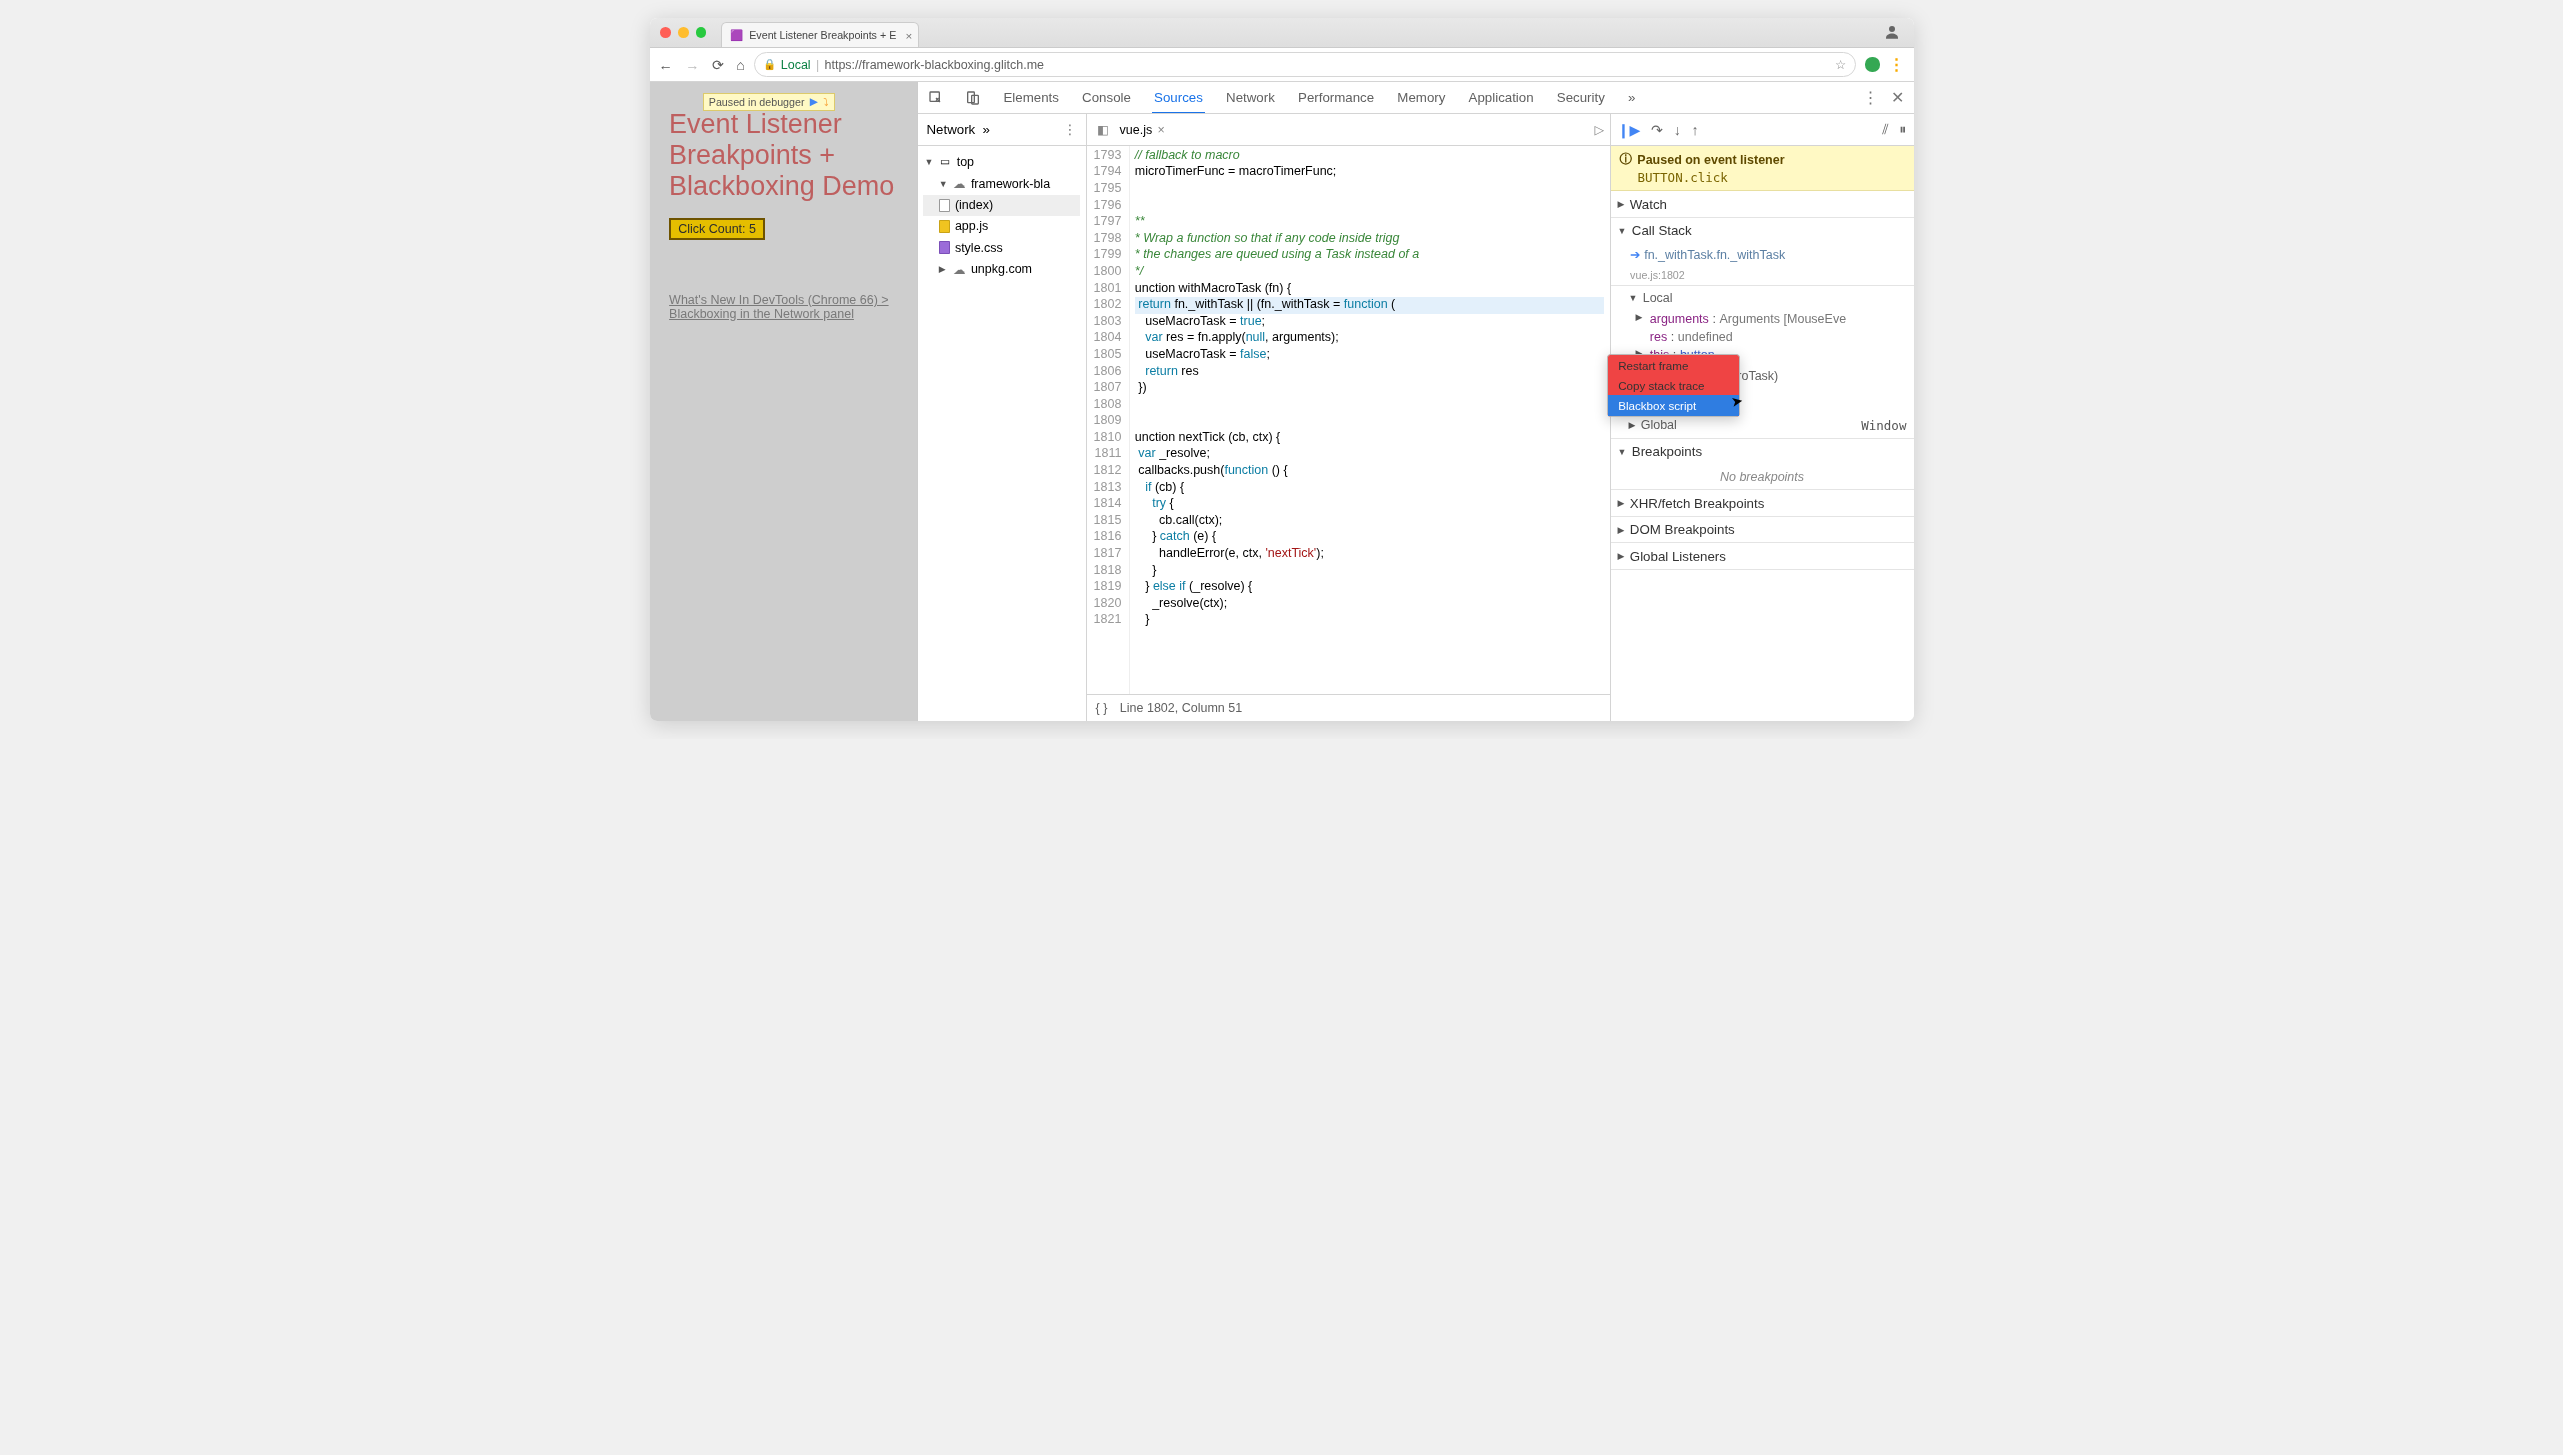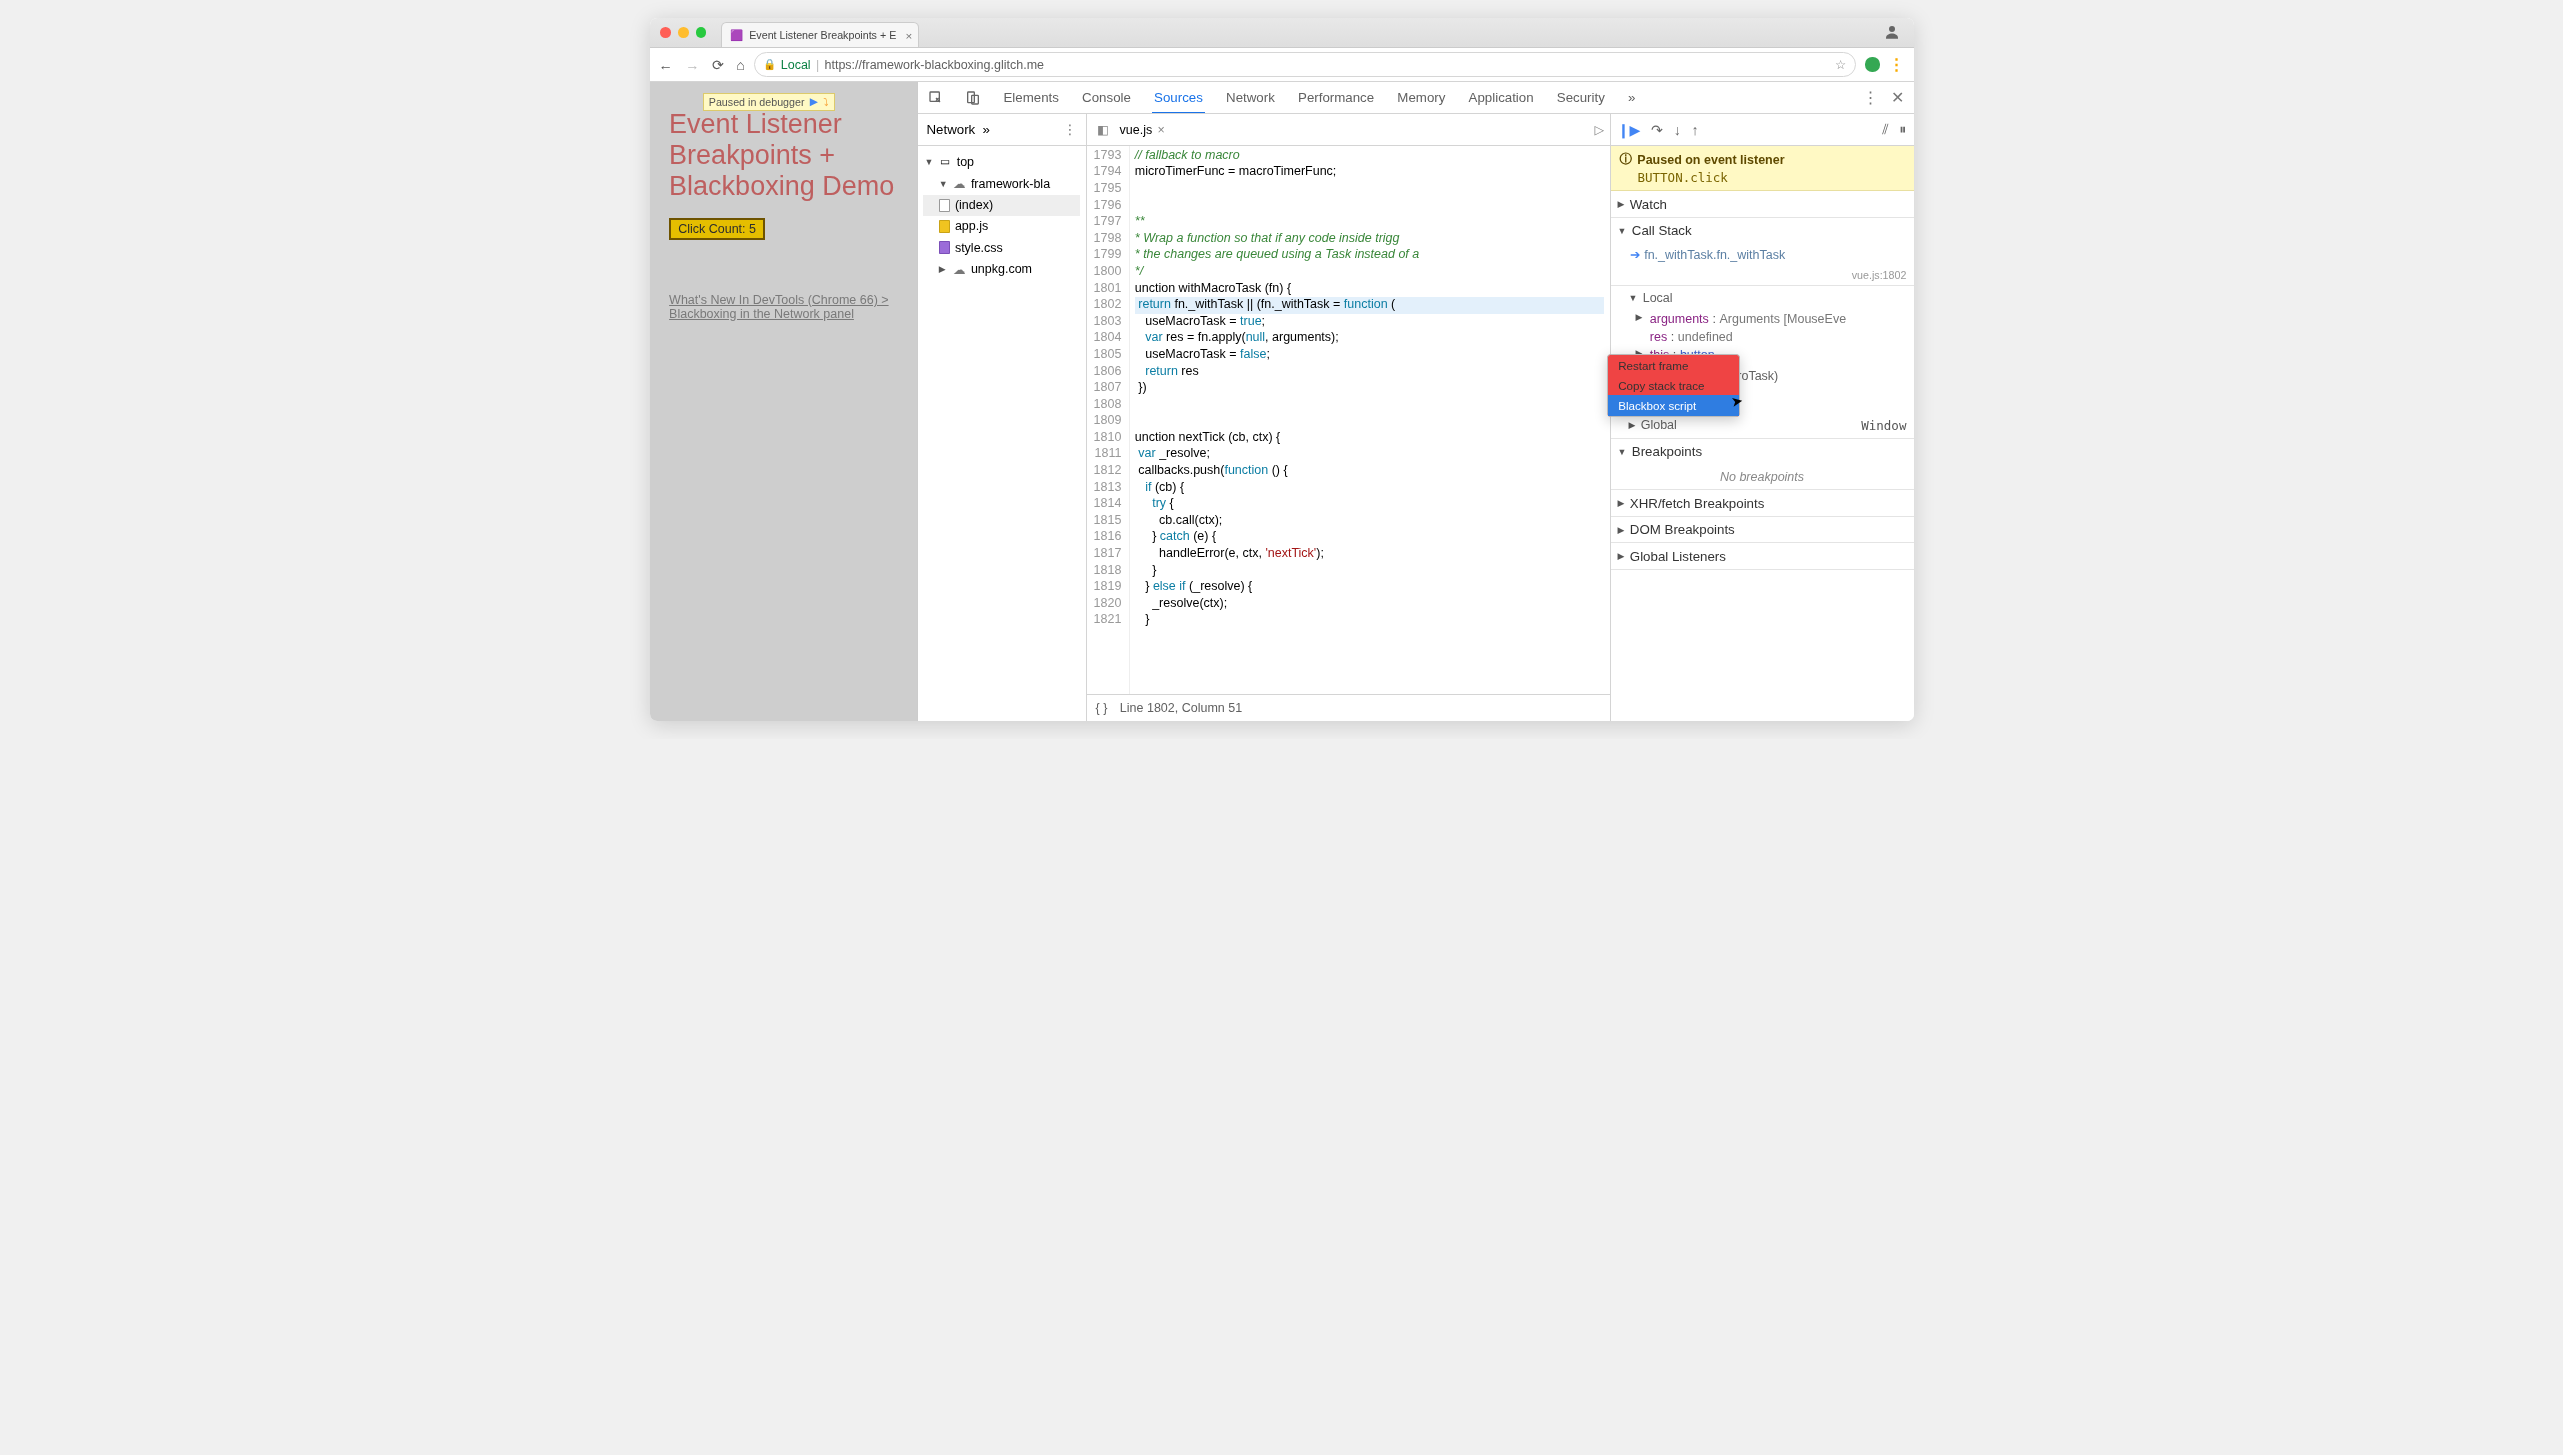--- a/index.html
+++ b/index.html
@@ -296,21 +296,21 @@
               </div>
             </div>
           <div class="section">
             <div class="sec-head">
                 <span class="caret">▼</span>
                 <span>Call Stack</span>
               </div>
             <div class="stack-item">
               <span><span class="cur">➔</span><span>fn._withTask.fn._withTask</span></span>
             </div>
-            <div class="stack-item" style="justify-content:flex-end;color:#999;font-family:inherit;">
+            <div class="stack-item" style="justify-content:flex-start;color:#999;font-family:inherit;">
               <span class="loc">vue.js:1802</span>
             </div>
           </div>
           <div class="section">
             <div class="sec-head sub">
                 <span class="caret">▼</span>
                 <span>Local</span>
               </div>
             <div id="scoperows">
                 <div class="scope-row">

